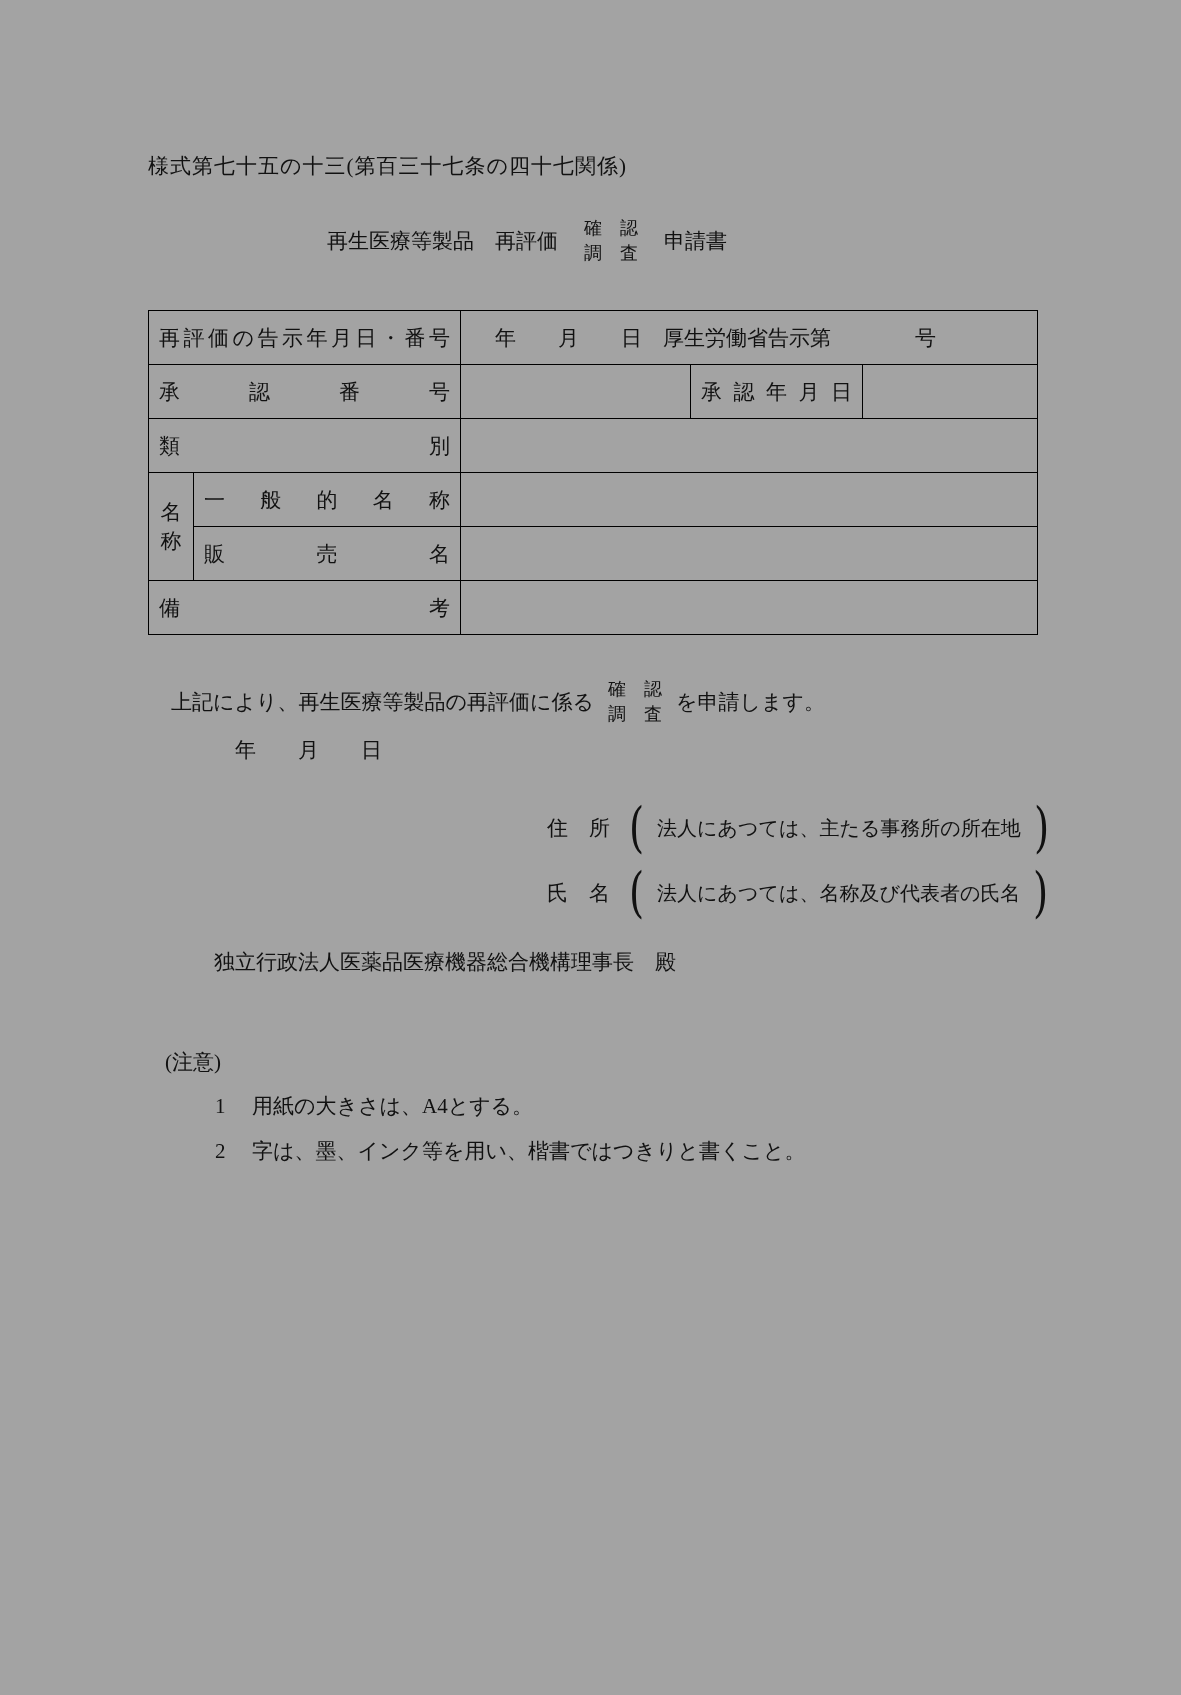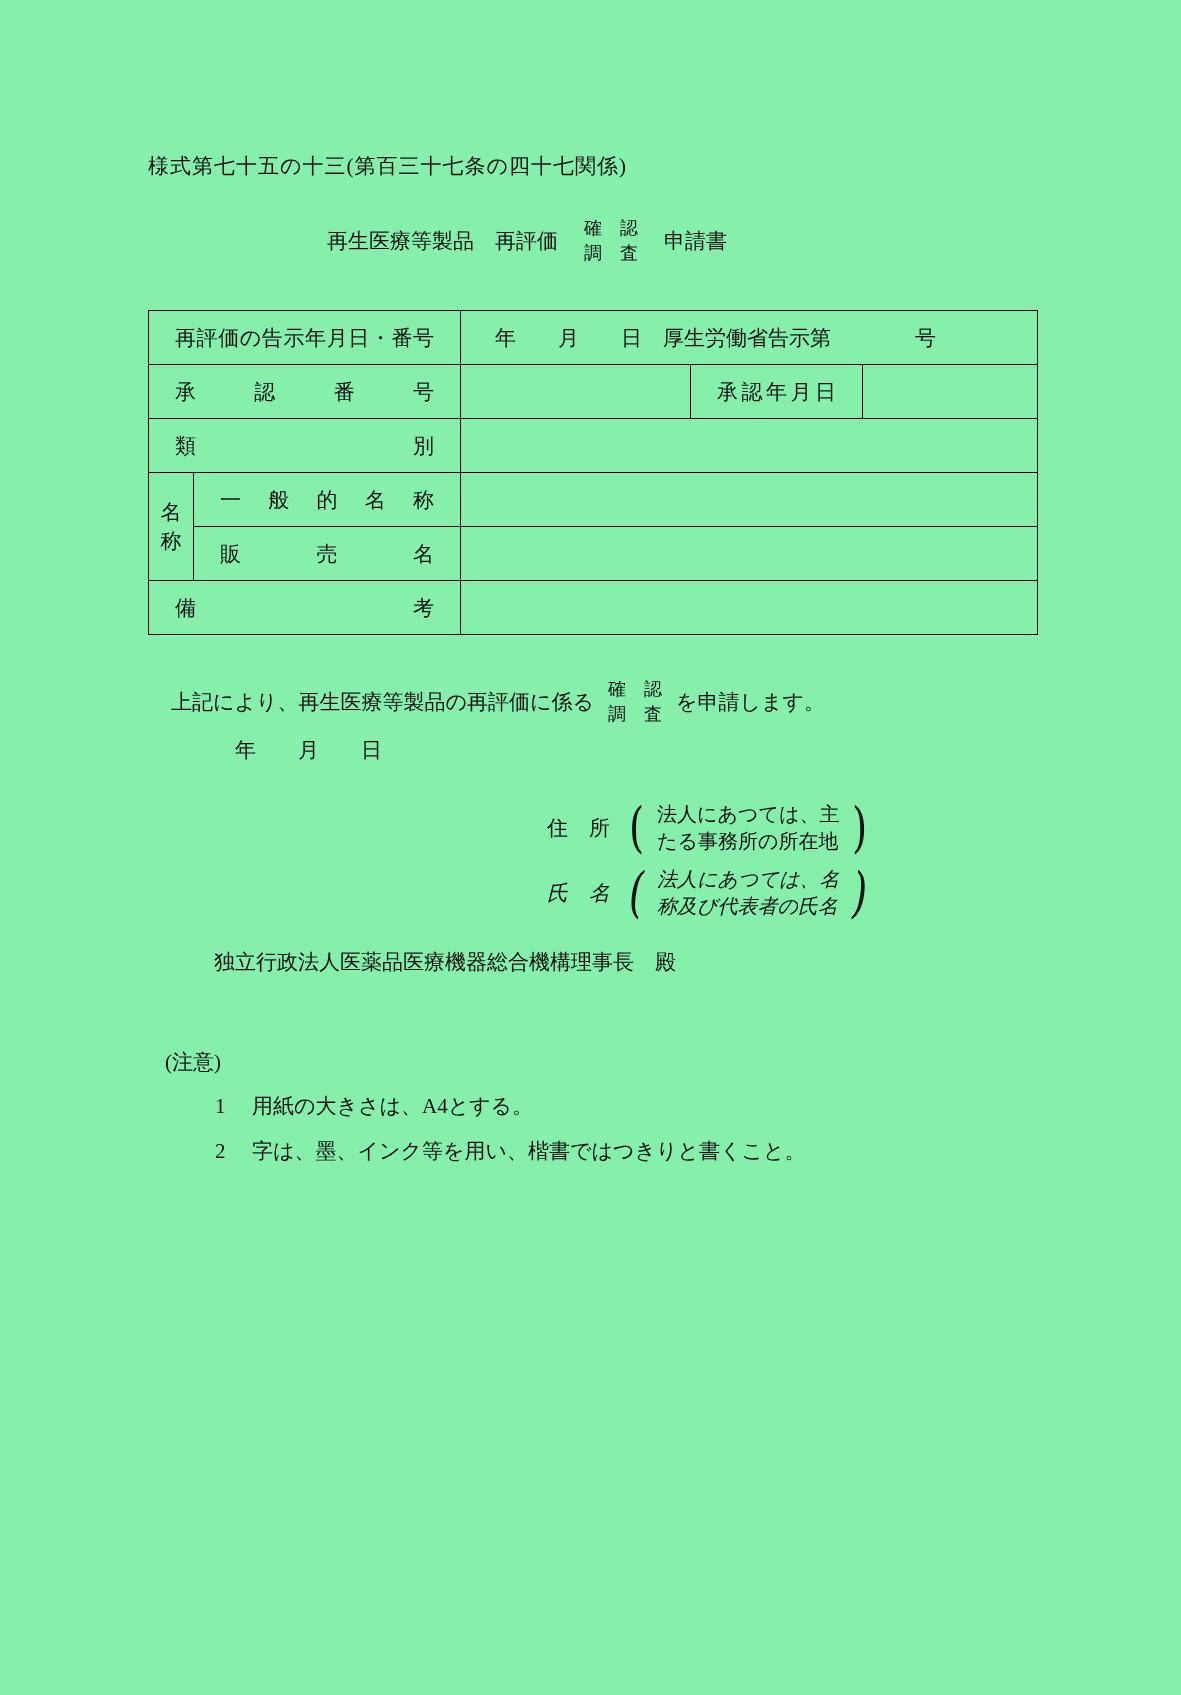--- a/index.html
+++ b/index.html
@@ -1,21 +1,21 @@
 <!DOCTYPE html>
 <html><head>
 <meta charset="utf-8">
 <style>
   * { margin: 0; padding: 0; box-sizing: border-box; }
   html, body { background: #e8e8e8; }
   #page {
     position: relative;
     width: 1181px;
     height: 1695px;
-    background: #86efac;
+    background: #a3a3a3;
     color: #111;
     font-family: "Liberation Serif", serif;
     font-size: 21px;
     overflow: hidden;
   }
   .abs { position: absolute; }
 
   
   #form-number { left: 148px; top: 152px; letter-spacing: 1px; }
   #title {
@@ -38,21 +38,21 @@
     border: 1.5px solid #000;
     height: 54px;
     vertical-align: middle;
     font-size: 21px;
     overflow: hidden;
     white-space: nowrap;
   }
   .label-cell {
     text-align: justify;
     text-align-last: justify;
-    padding: 0 26px;
+    padding: 0 10px;
   }
   .value-cell { padding: 0 10px; }
   .notice-value { padding-left: 34px; }
   .vertical-label {
     word-break: break-all;
     white-space: normal !important;
     text-align: center;
     line-height: 29px;
     padding: 4px 11px;
   }
@@ -64,29 +64,29 @@
     white-space: nowrap;
   }
   #date-line { left: 235px; top: 736px; }
 
   .sign-row {
     position: absolute; left: 547px; height: 58px;
     display: flex; align-items: center; column-gap: 10px;
     white-space: nowrap;
   }
   #address-row { top: 799px; }
-  #name-row { top: 864px; font-style: italic; }
+  #name-row { top: 864px; }
   .sign-label { letter-spacing: 0; margin-right: 6px; }
   .paren {
     font-size: 54px; line-height: 1; font-weight: 300;
     transform: scaleX(0.72);
     font-family: "DejaVu Serif", serif;
   }
   .paren-lines {
-    display: inline-flex; flex-direction: column;
+    display: inline-flex; flex-direction: row;
     font-size: 20px; line-height: 27px;
   }
 
   #recipient { left: 214px; top: 948px; }
 
   
   #notes-heading { left: 165px; top: 1048px; }
   .note-item { position: absolute; left: 215px; white-space: nowrap; }
   #note-1 { top: 1092px; }
   #note-2 { top: 1137px; }

